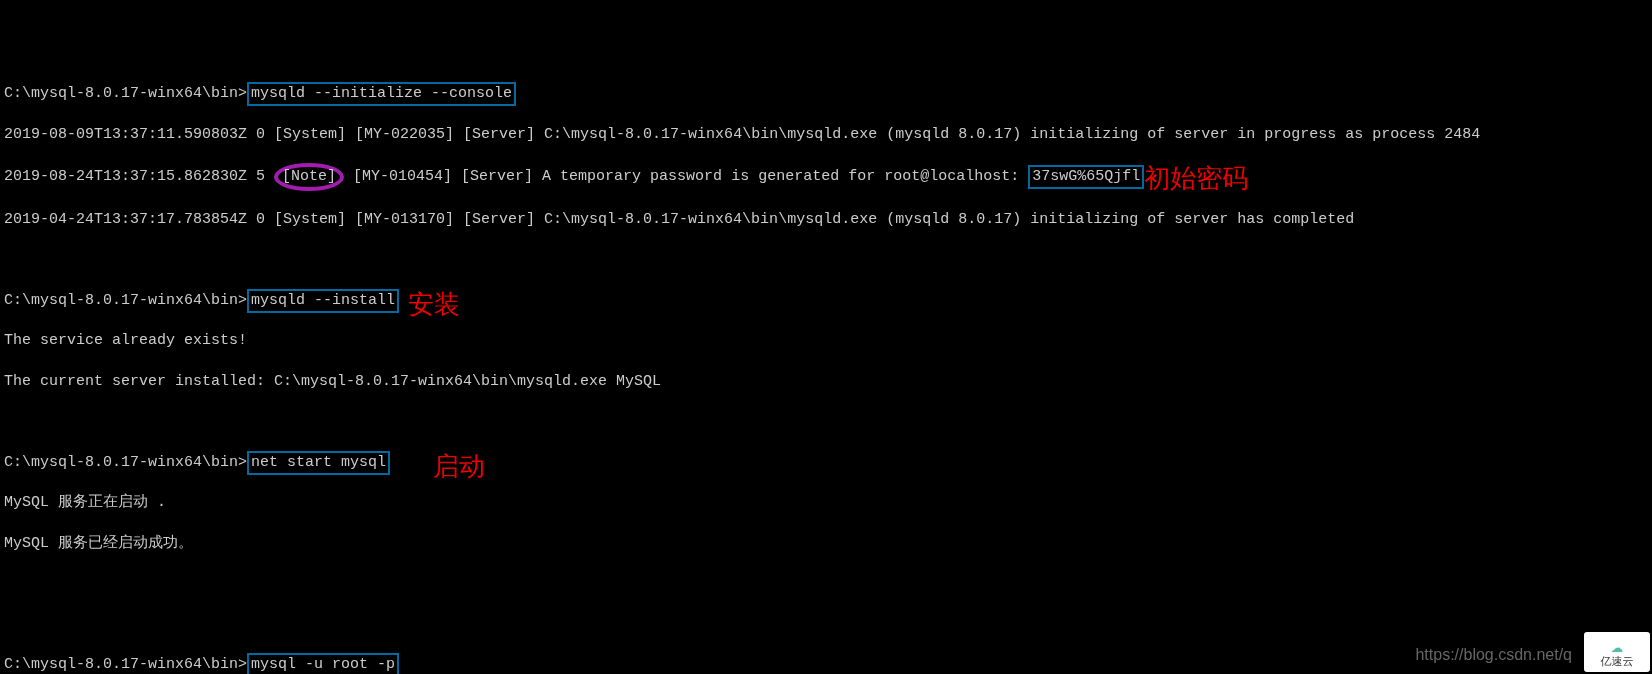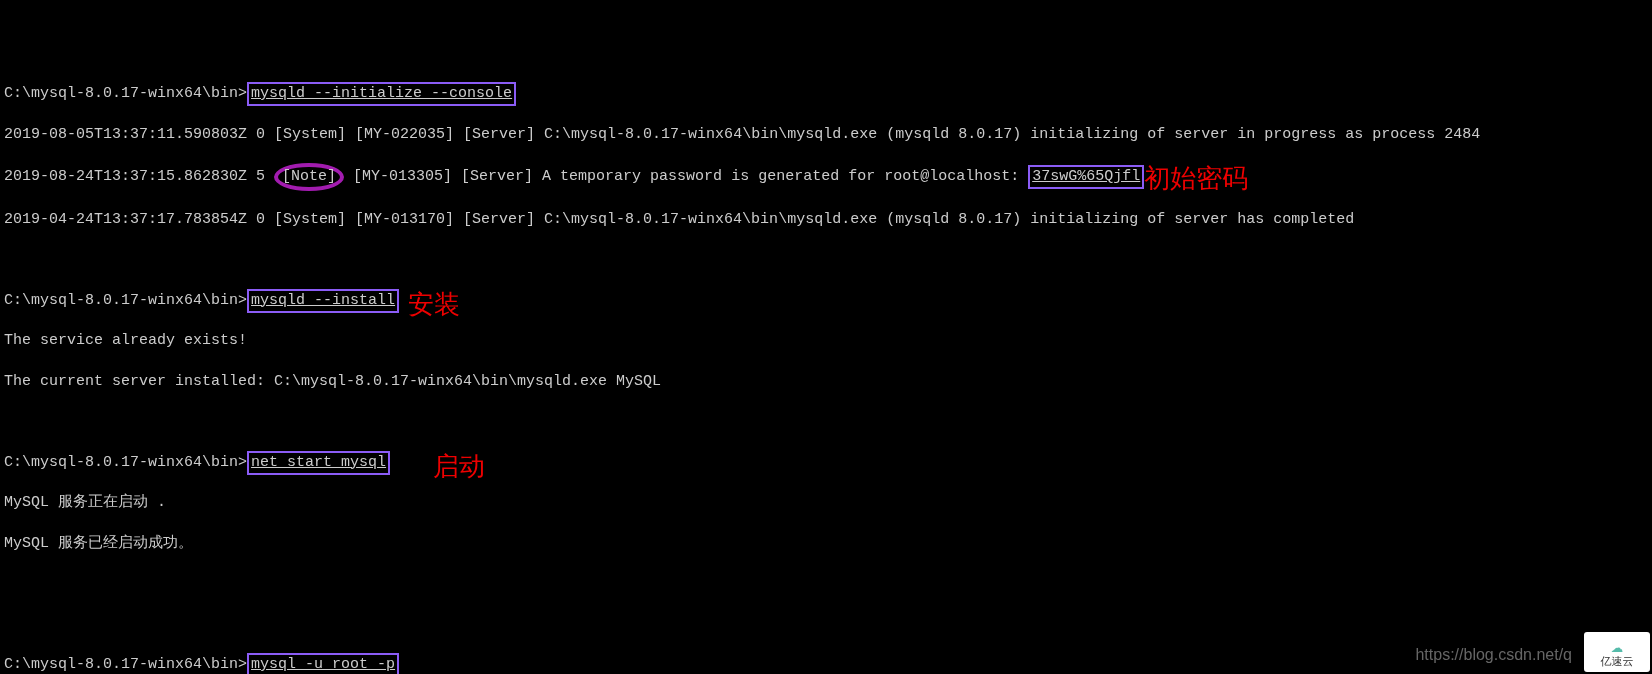--- a/index.html
+++ b/index.html
@@ -17,25 +17,24 @@
       height: 674px;
       position: relative;
       overflow: hidden;
       padding: 3px 4px;
       white-space: pre;
     }
     .line {
       position: relative;
     }
     .box {
-      border: 2px solid #8b5cf6;
+      border: 2px solid #0369a1;
       display: inline-block;
       padding: 0 2px;
       margin: -2px 0;
-      text-decoration: underline;
     }
     .oval {
       border: 4px solid #a21caf;
       border-radius: 50%;
       display: inline-block;
       padding: 0 4px;
       margin: -2px 0;
     }
     .ann {
       color: #e00;
@@ -75,22 +74,22 @@
       line-height: 1;
       text-align: center;
     }
   </style>
 </head>
 <body>
 
 
 
 <div class="line"><span>C:\mysql-8.0.17-winx64\bin&gt;</span><span class="box">mysqld --initialize --console</span></div>
-<div class="line"><span>2019-08-05T13:37:11.590803Z 0 </span><span>[System]</span><span> [MY-022035] [Server] C:\mysql-8.0.17-winx64\bin\mysqld.exe (mysqld 8.0.17) </span><span>initializing</span><span> of server in progress as process 2484</span></div>
-<div class="line"><span>2019-08-24T13:37:15.862830Z 5 </span><span class="oval">[Note]</span><span> [MY-013305] [Server] A temporary password is generated for root@localhost: </span><span class="box">37swG%65Qjfl</span><span class="ann" style="top:-4px;">初始密码</span></div>
+<div class="line"><span>2019-08-09T13:37:11.590803Z 0 </span><span>[System]</span><span> [MY-022035] [Server] C:\mysql-8.0.17-winx64\bin\mysqld.exe (mysqld 8.0.17) </span><span>initializing</span><span> of server in progress as process 2484</span></div>
+<div class="line"><span>2019-08-24T13:37:15.862830Z 5 </span><span class="oval">[Note]</span><span> [MY-010454] [Server] A temporary password is generated for root@localhost: </span><span class="box">37swG%65Qjfl</span><span class="ann" style="top:-4px;">初始密码</span></div>
 <div class="line">2019-04-24T13:37:17.783854Z 0 [System] [MY-013170] [Server] C:\mysql-8.0.17-winx64\bin\mysqld.exe (mysqld 8.0.17) initializing of server has completed</div>
 <div class="line">&nbsp;</div>
 <div class="line"><span>C:\mysql-8.0.17-winx64\bin&gt;</span><span class="box">mysqld --install</span> <span class="ann" style="top:-4px;">安装</span></div>
 <div class="line">The service already exists!</div>
 <div class="line">The current server installed: C:\mysql-8.0.17-winx64\bin\mysqld.exe MySQL</div>
 <div class="line">&nbsp;</div>
 <div class="line"><span>C:\mysql-8.0.17-winx64\bin&gt;</span><span class="box">net start mysql</span> <span class="ann" style="top:-4px;margin-left:34px;">启动</span></div>
 <div class="line">MySQL 服务正在启动 .</div>
 <div class="line">MySQL 服务已经启动成功。</div>
 <div class="line">&nbsp;</div>

